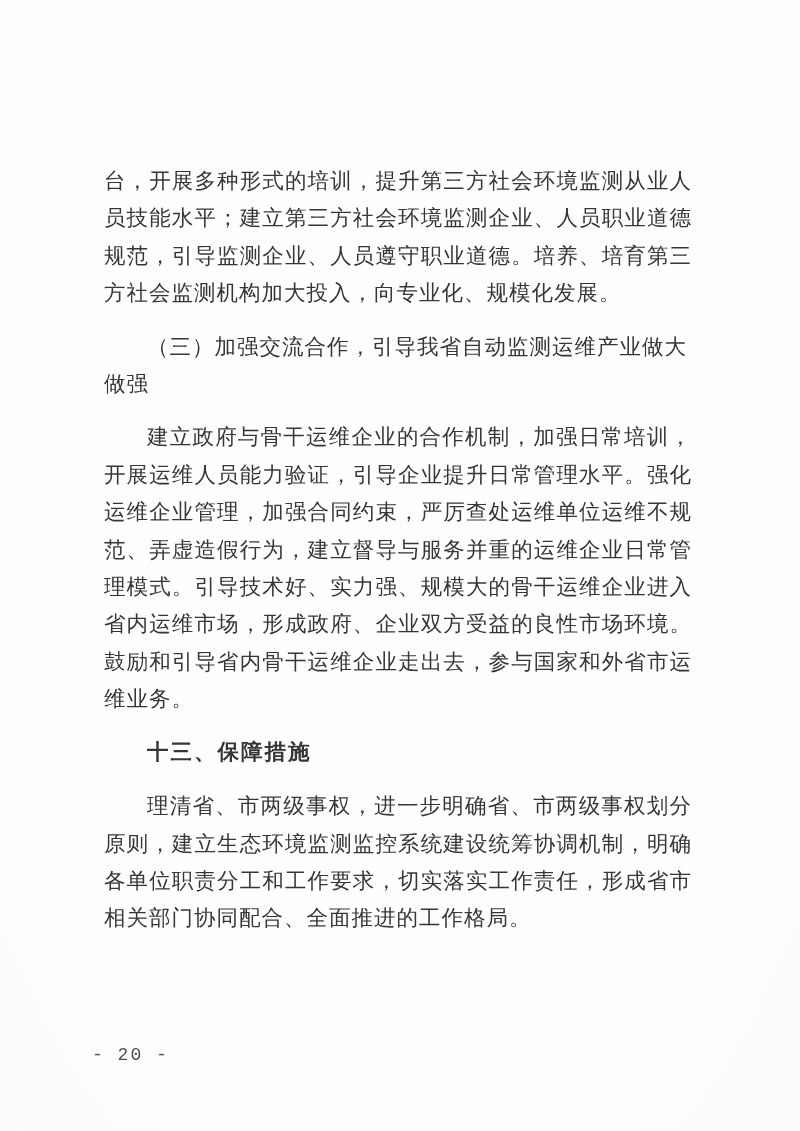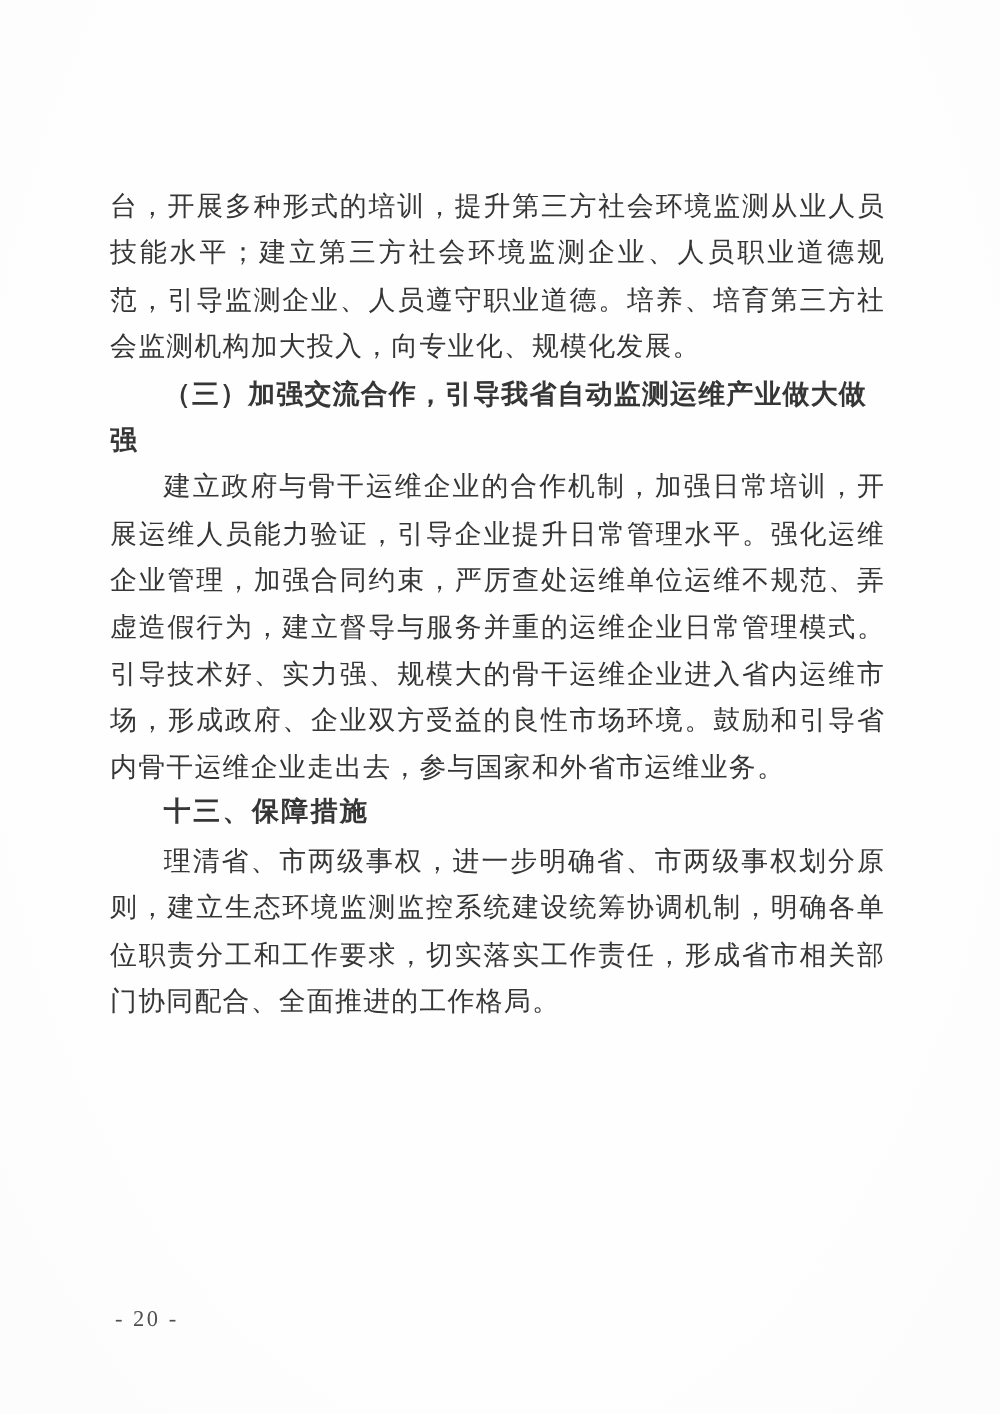--- a/index.html
+++ b/index.html
@@ -25,45 +25,45 @@
     left: 88px;
     top: 147px;
     width: 620px;
     text-align: justify;
     text-justify: inter-character;
     font-size: 21.5px;
     line-height: 37.4px;
     letter-spacing: 1px;
   }
   .content p {
-    margin: 0;
+    margin: 16px;
     padding: 0;
     font-family: "Liberation Serif", serif;
   }
   .content p.indent {
     text-indent: 2em;
   }
   .content p.body {
     font-weight: 400;
   }
   .content p.heading {
     font-family: Liberation Mono, monospace;
     font-weight: 700;
     text-align: left;
     letter-spacing: 2px;
   }
   .content p.subheading {
-    font-weight: 700;
+    font-weight: 400;
     text-align: left;
   }
   .footer {
     position: absolute;
     left: 92px;
     top: 1045px;
-    font-family: Liberation Serif, serif;
+    font-family: Liberation Mono, monospace;
     font-size: 18px;
     letter-spacing: 2px;
     color: #4f4f4f;
   }
 </style>
 </head>
 <body>
 
 <div class="page">
   <main class="content" id="doc-content" style="color: rgb(54, 54, 54);">

